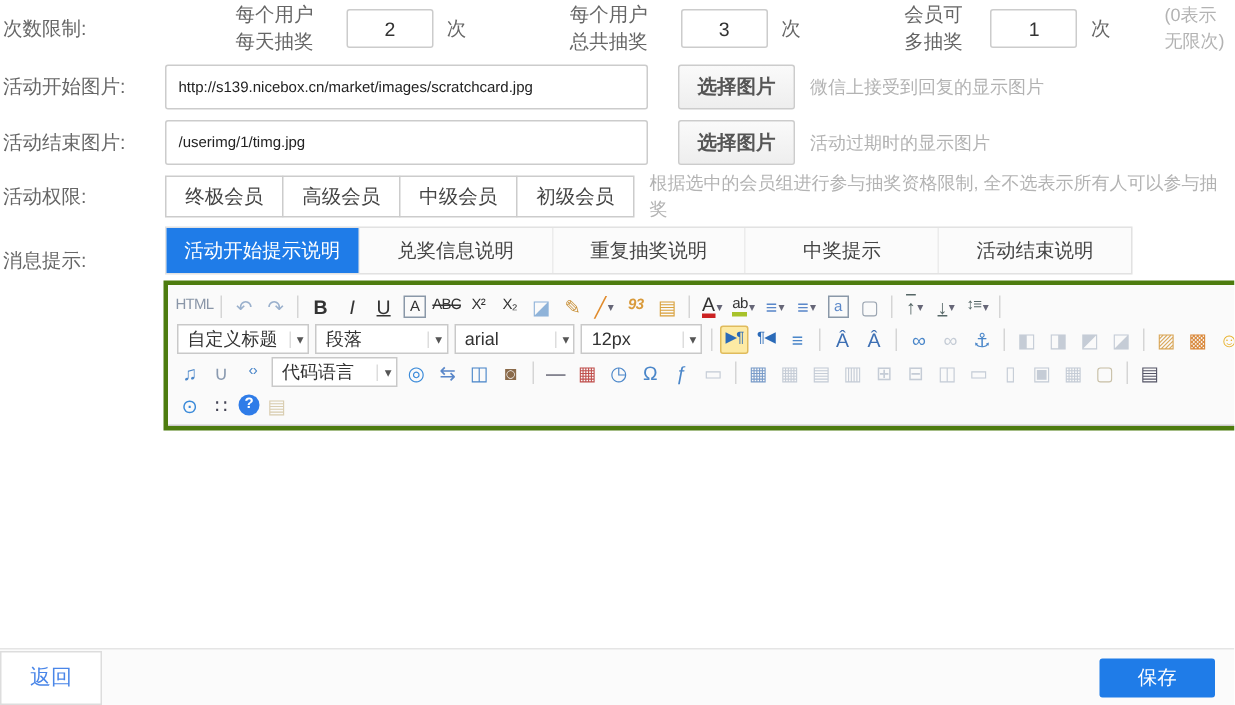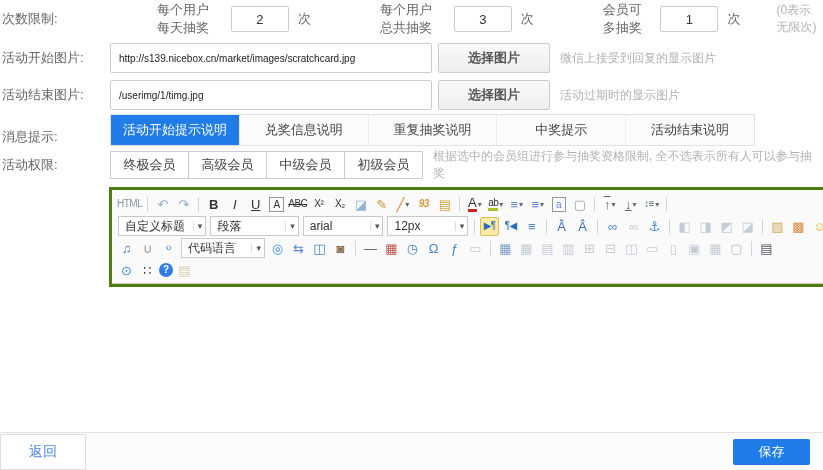--- a/index.html
+++ b/index.html
@@ -13,21 +13,21 @@
   .row-img { height:32px; margin-bottom:5px; }
   .row-perm { height:30px; margin-bottom:7px; margin-top:4px; }
   .row-tabs { height:30px; margin-bottom:4px; align-items:flex-end; }
   .inline-label { color:#666;margin-left:47px; }
   .num-input { width:58px; height:26px; text-align:center; border:1px solid #ccc; border-radius:2px;
     font-size:13px; color:#333; margin:0 9px; font-family:inherit; }
   .unit { color:#666; margin-right:22px; }
   .paren-hint { color:#b3b3b3; font-size:12px; margin-left:14px; }
   .url-input { width:322px; height:30px; border:1px solid #ccc; border-radius:2px; padding:0 8px;
     font-size:10px; color:#222; font-family:inherit; }
-  .pick-btn { height:30px; padding:0 29px; margin-left:6px; border:1px solid #ccc; border-radius:2px;
+  .pick-btn { height:30px; padding:0 12px; margin-left:20px; border:1px solid #ccc; border-radius:2px;
     background:linear-gradient(#fafafa,#eee); color:#555; font-weight:bold; font-size:13px; cursor:pointer; }
   .hint { color:#b3b3b3; font-size:12px; margin-left:10px; }
   .perm-group { display:flex; }
   .perm-btn { height:28px; width:79px; border:1px solid #ccc; background:#fff; color:#444;
     font-size:13px; margin-left:-1px; cursor:pointer; }
   .perm-btn:first-child { margin-left:0; }
   .tabbar { display:flex; width:645px; border:1px solid #e2e2e2; background:#fbfbfb; }
   .tab { flex:1; height:30px; line-height:30px; text-align:center; color:#444; font-size:13px;
     border-right:1px solid #ececec; cursor:pointer; }
   .tab:last-child { border-right:none; }
@@ -52,21 +52,21 @@
   .hl { background:#fdeaa4; border:1px solid #e0bb5c; }
   .circle { background:#2f7ce8; border-radius:50%; width:14px; height:14px; min-width:14px; }
   .circle .g { font-size:10px; font-weight:bold; }
   .tb-select { display:inline-flex; align-items:center; justify-content:space-between; height:20px;
     border:1px solid #c9c9c9; background:#fff; margin:0 2px; padding:0 3px 0 6px; font-size:12px;
     color:#333; cursor:pointer; }
   .tb-select .caret { border-left:1px solid #ddd; padding-left:4px; font-size:9px; color:#555; }
   .edit-area { height:126px; background:#fff; padding:8px 10px; font-size:13px; color:#222; cursor:text; }
   .footer { position:absolute; left:0; right:0; bottom:0; height:38px; background:#fbfbfb;
     border-top:1px solid #e5e5e5; display:flex; align-items:center; justify-content:space-between; }
-  .back-btn { width:86px; height:36px; margin-top:1px; background:#fff; border:1px solid #ddd;
+  .back-btn { width:68px; height:36px; margin-top:1px; background:#fff; border:1px solid #ddd;
     color:#4a86e8; font-size:14px; cursor:pointer; }
   .save-btn { width:77px; height:26px; margin-right:13px; background:#1f7ce8; border:none;
     border-radius:2px; color:#fff; font-size:13px; cursor:pointer; }
 </style>
 </head>
 <body>
 
 <div class="page">
   <div class="form">
 
@@ -91,42 +91,42 @@
       <span class="hint">微信上接受到回复的显示图片</span>
     </div>
 
     <div class="form-row row-img">
       <span class="form-label">活动结束图片:</span>
       <input class="url-input" value="/userimg/1/timg.jpg" style="">
       <button class="pick-btn">选择图片</button>
       <span class="hint">活动过期时的显示图片</span>
     </div>
 
+    <div class="form-row row-perm">
+      <span class="form-label">活动权限:</span>
+      <span class="perm-group">
+          <button class="perm-btn">终极会员</button>
+          <button class="perm-btn">高级会员</button>
+          <button class="perm-btn">中级会员</button>
+          <button class="perm-btn">初级会员</button>
+        </span>
+      <span class="hint">根据选中的会员组进行参与抽奖资格限制, 全不选表示所有人可以参与抽奖</span>
+    </div>
+
     <div class="form-row row-tabs">
       <span class="form-label">消息提示:</span>
       <div class="tabbar">
           <div class="tab active">活动开始提示说明</div>
           <div class="tab">兑奖信息说明</div>
           <div class="tab">重复抽奖说明</div>
           <div class="tab">中奖提示</div>
           <div class="tab">活动结束说明</div>
         </div>
     </div>
 
-    <div class="form-row row-perm">
-      <span class="form-label">活动权限:</span>
-      <span class="perm-group">
-          <button class="perm-btn">终极会员</button>
-          <button class="perm-btn">高级会员</button>
-          <button class="perm-btn">中级会员</button>
-          <button class="perm-btn">初级会员</button>
-        </span>
-      <span class="hint">根据选中的会员组进行参与抽奖资格限制, 全不选表示所有人可以参与抽奖</span>
-    </div>
-
     <div class="editor">
       <div class="toolbar">
           <div class="tb-row">
             <span class="tb-btn tiny">
               <span class="g" style="color: rgb(138, 150, 168);">HTML</span>
             </span>
             <span class="tb-sep"></span>
             <span class="tb-btn">
               <span class="g" style="color: rgb(154, 176, 204);">↶</span>
             </span>

